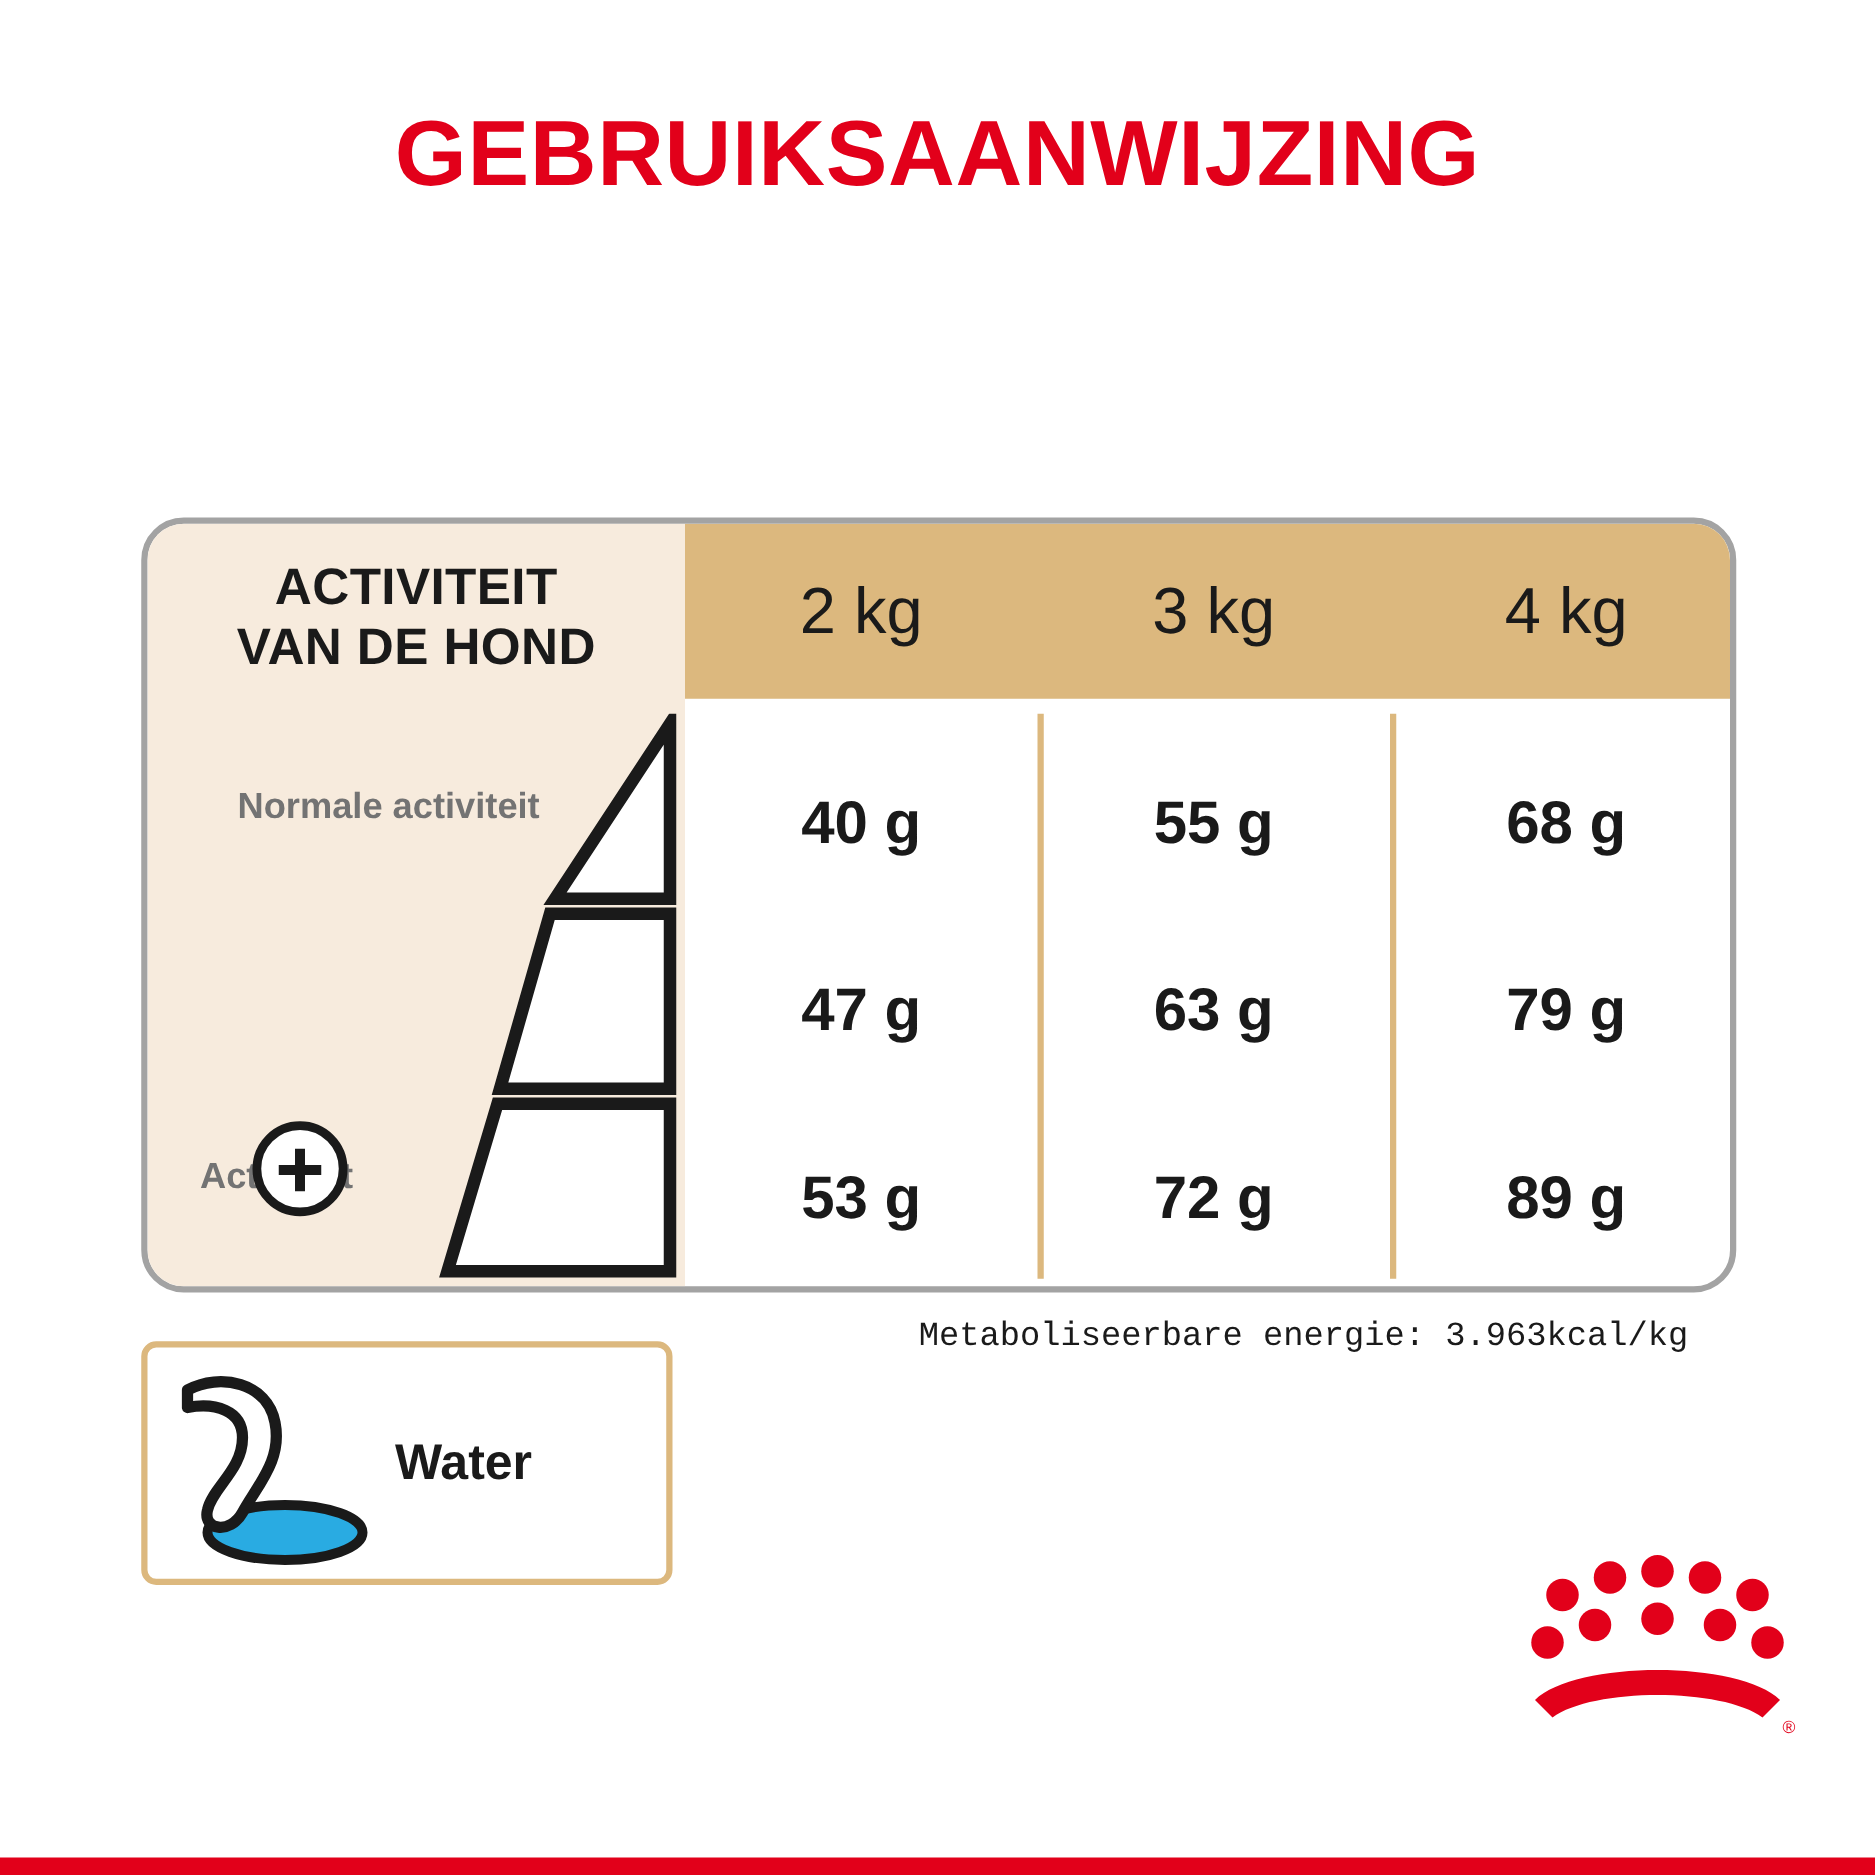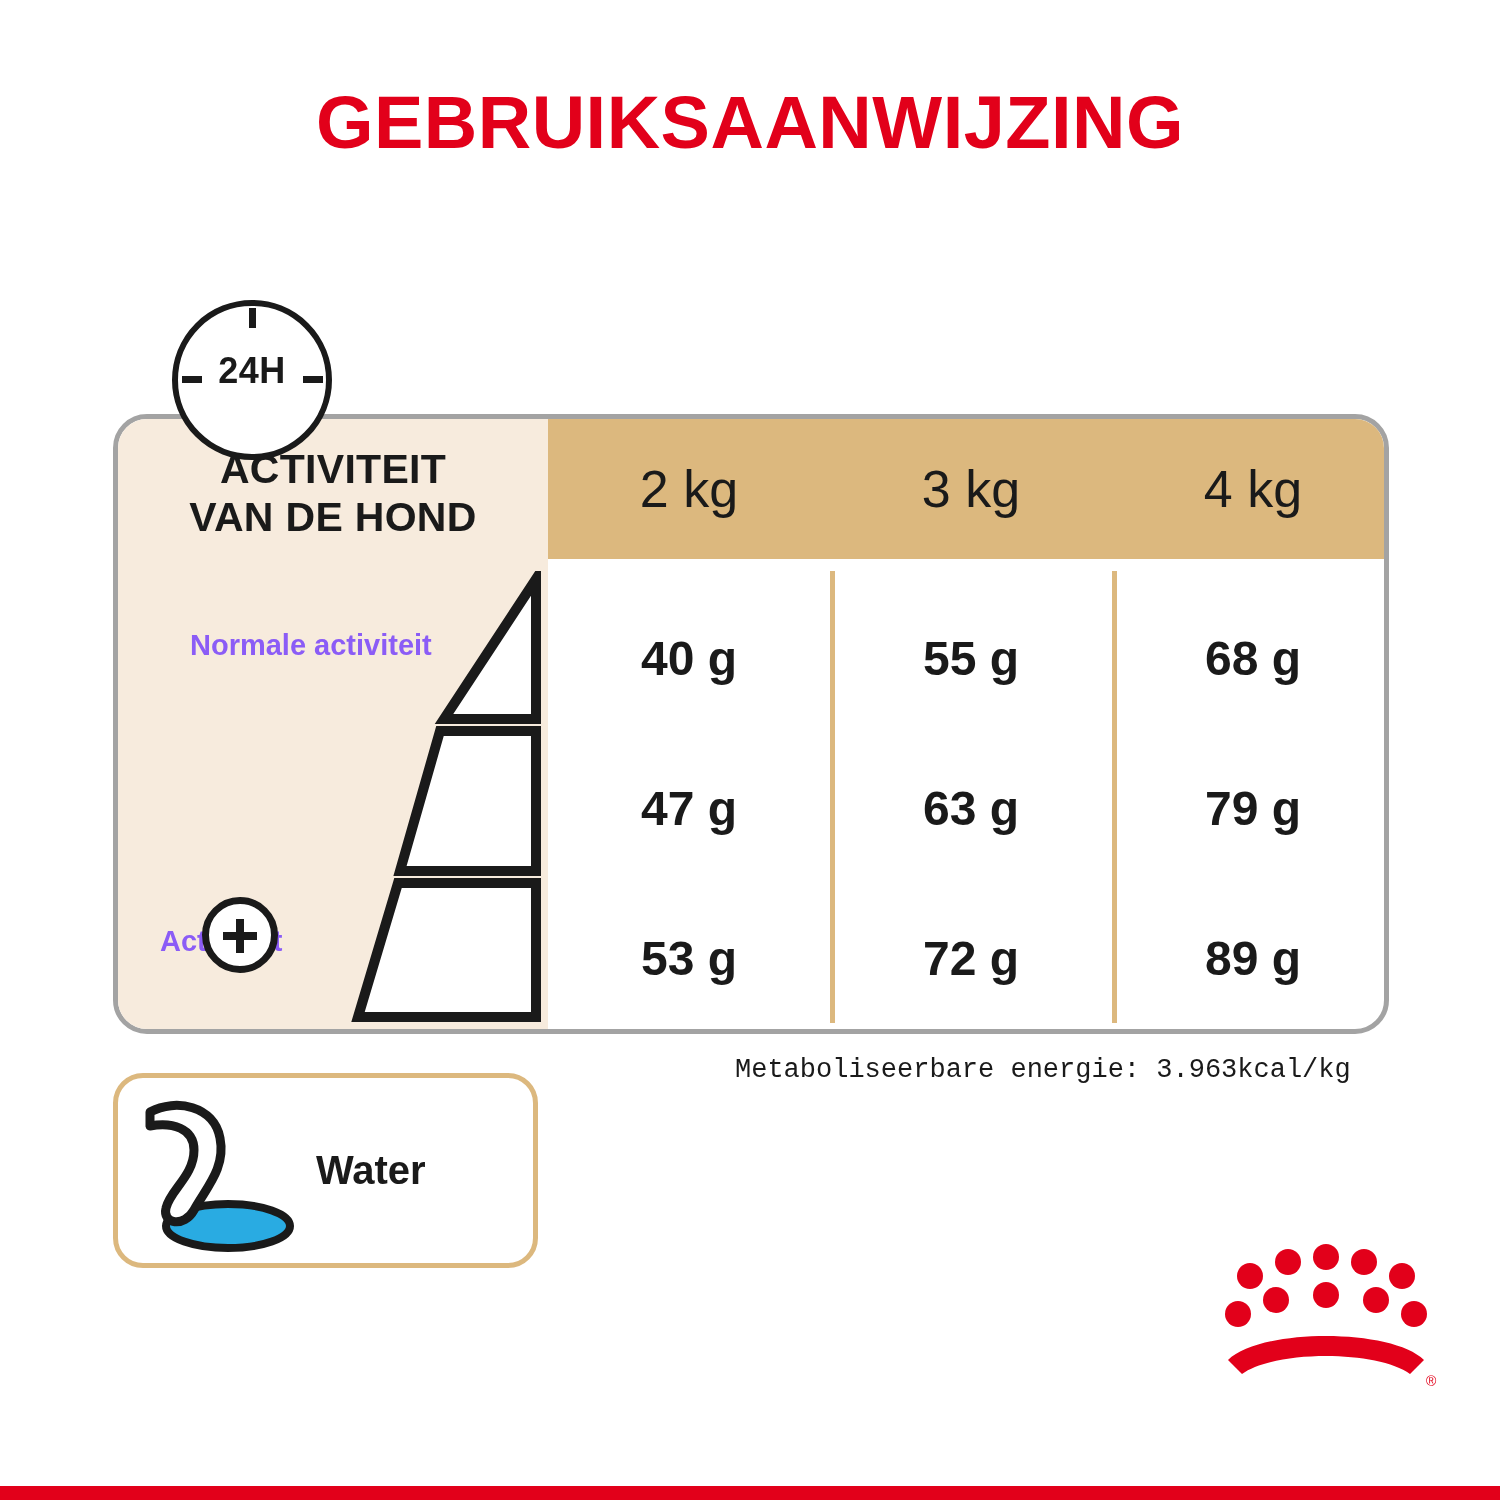--- a/index.html
+++ b/index.html
@@ -160,21 +160,21 @@
   .col2 { left: 994px; width: 282px; }
   .row0 { top: 164px; }
   .row1 { top: 314px; }
   .row2 { top: 464px; }
 
   
   .act-label {
     position: absolute;
     font-size: 29px;
     font-weight: bold;
-    color: #8b5cf6;
+    color: #737373;
     white-space: nowrap;
   }
   .act-label.a0 { left: 72px; top: 210px; }
   .act-label.a2 { left: 42px; top: 506px; }
 
   
   .stairs {
     position: absolute;
     left: 230px;
     top: 152px;
@@ -216,21 +216,21 @@
   }
 
   
   .water-card {
     position: absolute;
     left: 113px;
     top: 1073px;
     width: 425px;
     height: 195px;
     border: 5px solid #dcb87e;
-    border-radius: 30px;
+    border-radius: 12px;
     background: #ffffff;
     padding-left: 32px;
   }
   .water-label {
     position: absolute;
     left: 198px;
     top: 70px;
     font-size: 40px;
     font-weight: bold;
     color: #1a1a1a;
@@ -262,27 +262,20 @@
     background: #e2001a;
   }
 </style>
 </head>
 <body>
 
 <div class="page">
 
   <div class="title">GEBRUIKSAANWIJZING</div>
 
-  <div class="badge24">
-    <div class="circle"></div>
-    <div class="tick t-top"></div>
-    <div class="tick t-left"></div>
-    <div class="tick t-right"></div>
-    <div class="label">24H</div>
-  </div>
 
   <div class="card">
     <div class="card-inner">
       <div class="left-col"></div>
       <div class="head-band"></div>
 
       <div class="head-title">
         <span>ACTIVITEIT</span><br>
         <span>VAN DE HOND</span>
       </div>

